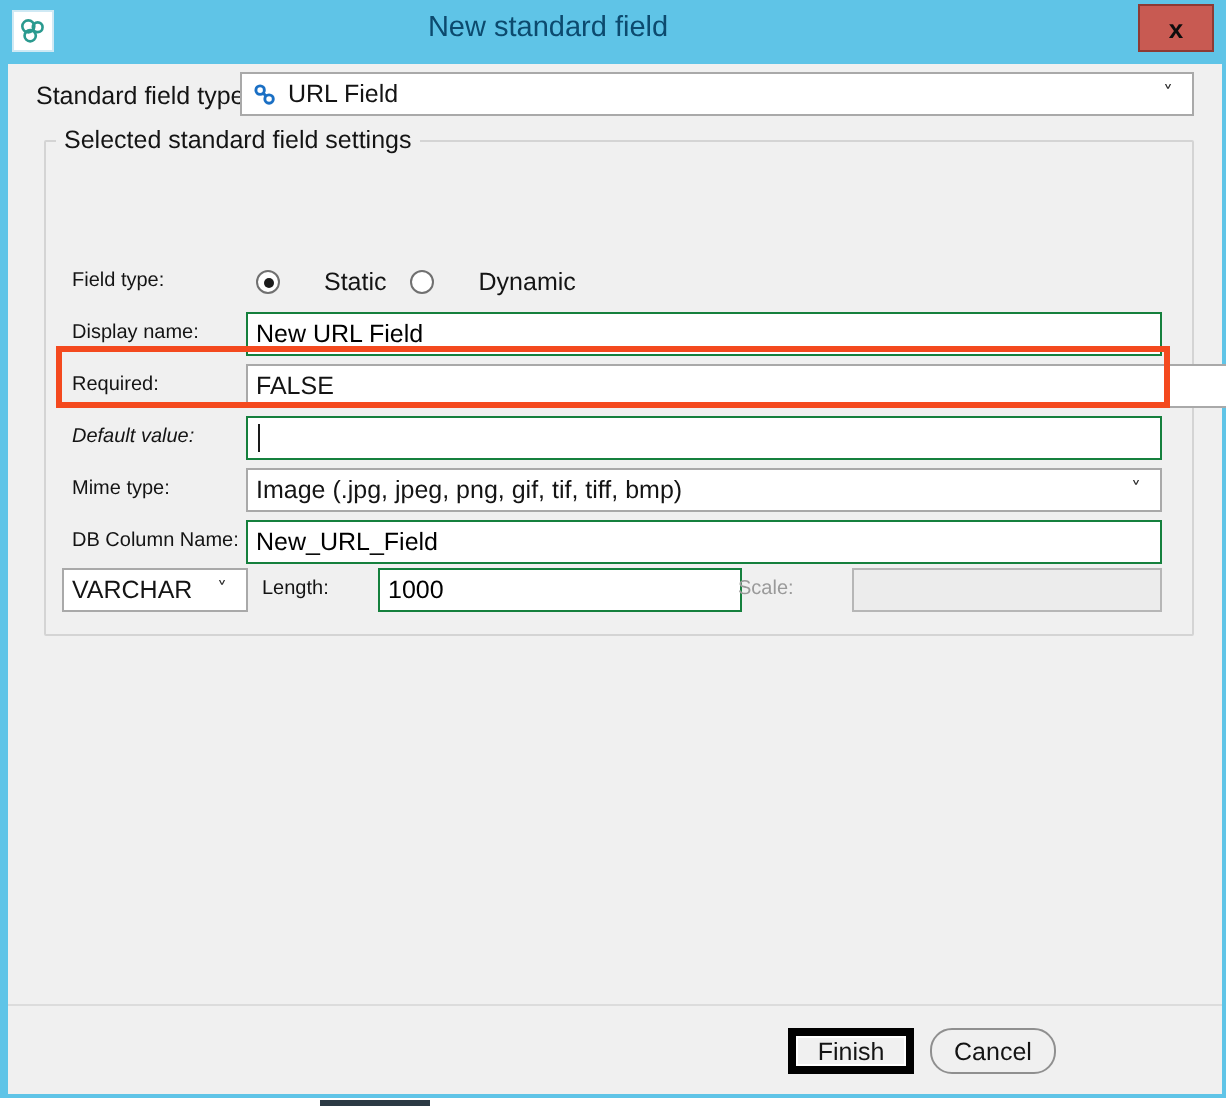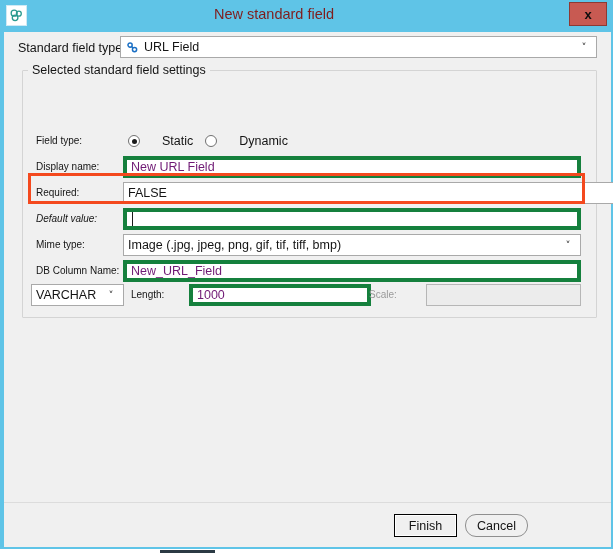--- a/index.html
+++ b/index.html
@@ -46,21 +46,21 @@
     align-items: center;
     justify-content: center;
   }
 
   #title-text {
     position: absolute;
     left: 0; top: 5px;
     width: 546px;
     text-align: center;
     font-size: 14.5px;
-    color: #7f1d1d;
+    color: #0c4a6e;
     font-family: "Liberation Sans", sans-serif;
   }
 
   #close-button {
     position: absolute;
     right: 7px; top: 1px;
     width: 38px; height: 24px;
     background: #c85a52;
     border: 1px solid #8d3a34;
     box-sizing: border-box;
@@ -162,25 +162,25 @@
     position: absolute;
     font-size: 10px;
     color: #141414;
     white-space: nowrap;
   }
   .form-label.disabled { color: #9a9a9a; }
 
   .text-input {
     position: absolute;
     background: #ffffff;
-    border: 4px solid #15803d;
+    border: 1px solid #15803d;
     box-sizing: border-box;
     height: 22px;
     font-size: 12.5px;
-    color: #701a75;
+    color: #000000;
     display: flex;
     align-items: center;
     padding-left: 4px;
     cursor: text;
   }
   .text-input.disabled {
     background: #ececec;
     border: 1px solid #b6b6b6;
     color: #9a9a9a;
     cursor: default;
@@ -262,21 +262,21 @@
     box-sizing: border-box;
     font-size: 12.5px;
     color: #141414;
     display: flex;
     align-items: center;
     justify-content: center;
     cursor: pointer;
     font-family: "Liberation Sans", sans-serif;
   }
   .dlg-button.default {
-    border: 1px solid #000000;
+    border: 4px solid #000000;
     box-shadow: inset 0 0 0 1px #ffffff;
   }
 
   
   #bottom-sliver {
     position: absolute;
     left: 0; bottom: 0;
     width: 613px; height: 4px;
     background: #ffffff;
   }

